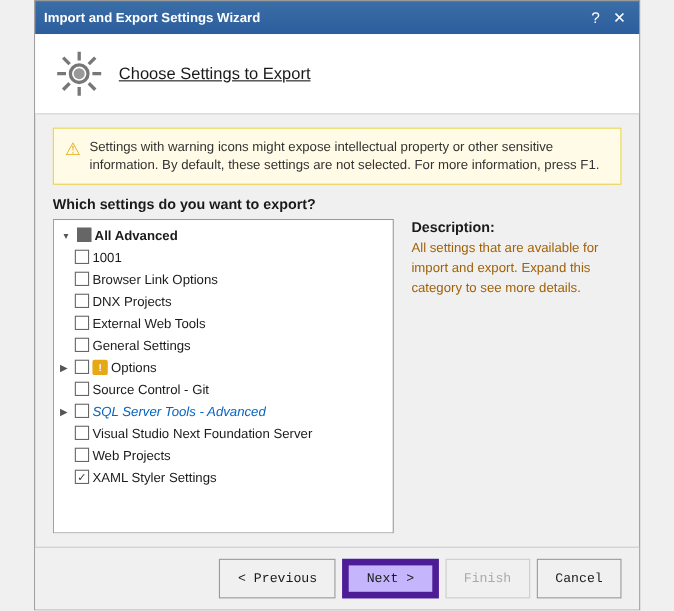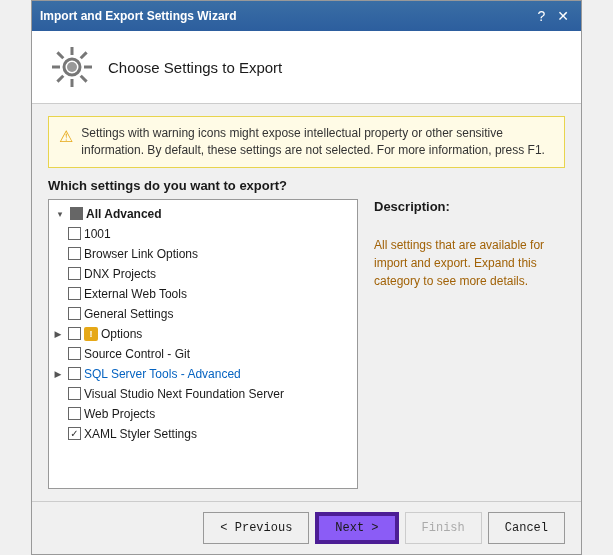--- a/index.html
+++ b/index.html
@@ -61,20 +61,21 @@
     }
     .gear-icon-large {
       width: 48px;
       height: 48px;
       flex-shrink: 0;
     }
     .header-title {
       font-size: 15px;
       font-weight: 400;
       color: #1a1a1a;
+      text-decoration: underline;
     }
     .content-area {
       flex: 1;
       padding: 12px 16px;
       display: flex;
       flex-direction: column;
       gap: 10px;
       overflow: hidden;
     }
     .warning-box {
@@ -182,30 +183,31 @@
       font-size: 12px;
       color: #1a1a1a;
       user-select: none;
       white-space: nowrap;
     }
     .tree-label.bold {
       font-weight: 600;
     }
     .tree-label.blue {
       color: #0563c1;
+      font-style: italic;
     }
     .description-panel {
       flex: 1;
       padding: 0 4px;
     }
     .description-title {
       font-size: 13px;
       font-weight: 600;
       color: #1a1a1a;
-      margin-bottom: 22px;
+      margin-bottom: 2px;
     }
     .description-text {
       font-size: 12px;
       color: #a16207;
       line-height: 1.5;
     }
     .footer {
       border-top: 1px solid #ccc;
       padding: 10px 16px;
       display: flex;
@@ -217,22 +219,22 @@
       padding: 5px 16px;
       font-size: 12px;
       border: 1px solid #999;
       background: #f0f0f0;
       cursor: pointer;
       min-width: 70px;
       color: #1a1a1a;
       font-family: Liberation Mono, monospace;
     }
     .footer-btn.primary {
-      border: 4px solid #4c1d95;
-      background: #8b5cf6;
+      border: 6px solid #4c1d95;
+      background: #c4b5fd;
     }
     .footer-btn:disabled {
       color: #aaa;
       border-color: #ccc;
       cursor: default;
     }
   </style>
 </head>
 <body>
 

